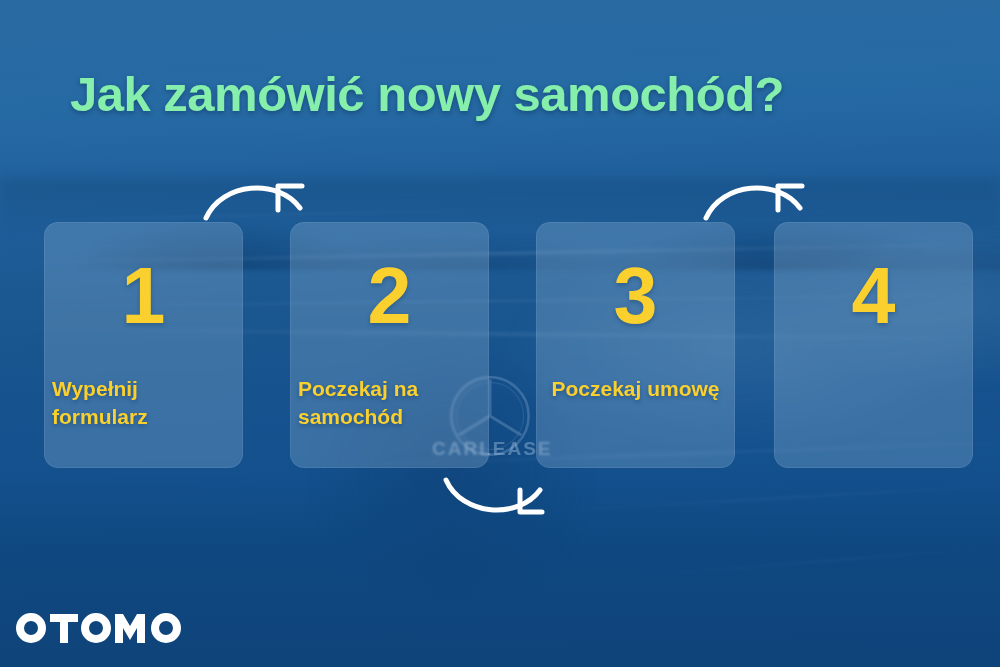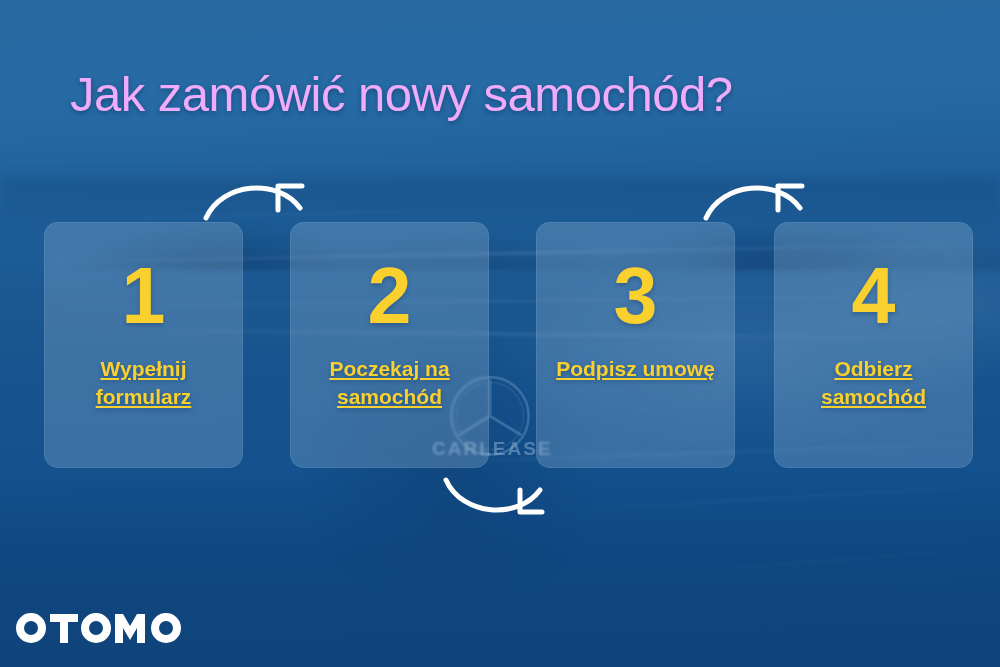--- a/index.html
+++ b/index.html
@@ -92,22 +92,22 @@
   .bg-bottom {
     position: absolute; left:0; right:0; bottom:0; height: 200px;
     background: linear-gradient(180deg, rgba(10,60,112,0) 0%, rgba(12,62,112,.45) 45%, rgba(14,64,114,.70) 100%);
   }
 
   
   .title {
     position: absolute;
     left: 70px; top: 66px;
     font-size: 49px;
-    font-weight: 400;
-    color: #f0abfc;
+    font-weight: 700;
+    color: #86efac;
     letter-spacing: -0.5px;
     text-shadow: 0 2px 5px rgba(6,40,78,.45);
     white-space: nowrap;
   }
 
   
   .cards { position: absolute; left: 0; top: 0; width: 1000px; height: 667px; }
   .card {
     position: absolute;
     top: 222px;
@@ -128,29 +128,28 @@
 
   .card-num {
     margin-top: 34px;
     font-size: 79px;
     font-weight: 700;
     line-height: 1;
     color: #fad02e;
     text-shadow: 0 2px 4px rgba(10,45,85,.35);
   }
   .card-label {
-    margin-top: 20px;
+    margin-top: 40px;
     font-size: 21px;
     font-weight: 700;
     line-height: 1.33;
-    text-align: center;
+    text-align: left;
     color: #fad02e;
     text-shadow: 0 2px 4px rgba(10,45,85,.40);
     padding: 0 8px;
-    text-decoration: underline;
   }
 
   
   .arrow { position: absolute; }
   .a1 { left: 200px; top: 172px; }
   .a2 { left: 440px; top: 470px; }
   .a3 { left: 700px; top: 172px; }
 
   
   .logo {
@@ -198,26 +197,25 @@
       <div class="card-label">Wypełnij formularz</div>
     </div>
 
     <div class="card c2">
       <div class="card-num">2</div>
       <div class="card-label">Poczekaj na samochód</div>
     </div>
 
     <div class="card c3">
       <div class="card-num">3</div>
-      <div class="card-label">Podpisz umowę</div>
+      <div class="card-label">Poczekaj umowę</div>
     </div>
 
     <div class="card c4">
       <div class="card-num">4</div>
-      <div class="card-label">Odbierz samochód</div>
     </div>
   </div>
 
   <div class="arrow a1">
     <svg width="118" height="56" viewBox="0 0 118 56">
       <path d="M6 46 C 22 10, 78 6, 100 36" fill="none" stroke="#ffffff" stroke-width="5" stroke-linecap="round"></path>
       <path d="M78 38 L102 38 L102 14" fill="none" stroke="#ffffff" stroke-width="5" stroke-linecap="round" stroke-linejoin="round" transform="rotate(180 90 26)"></path>
     </svg>
   </div>
 

